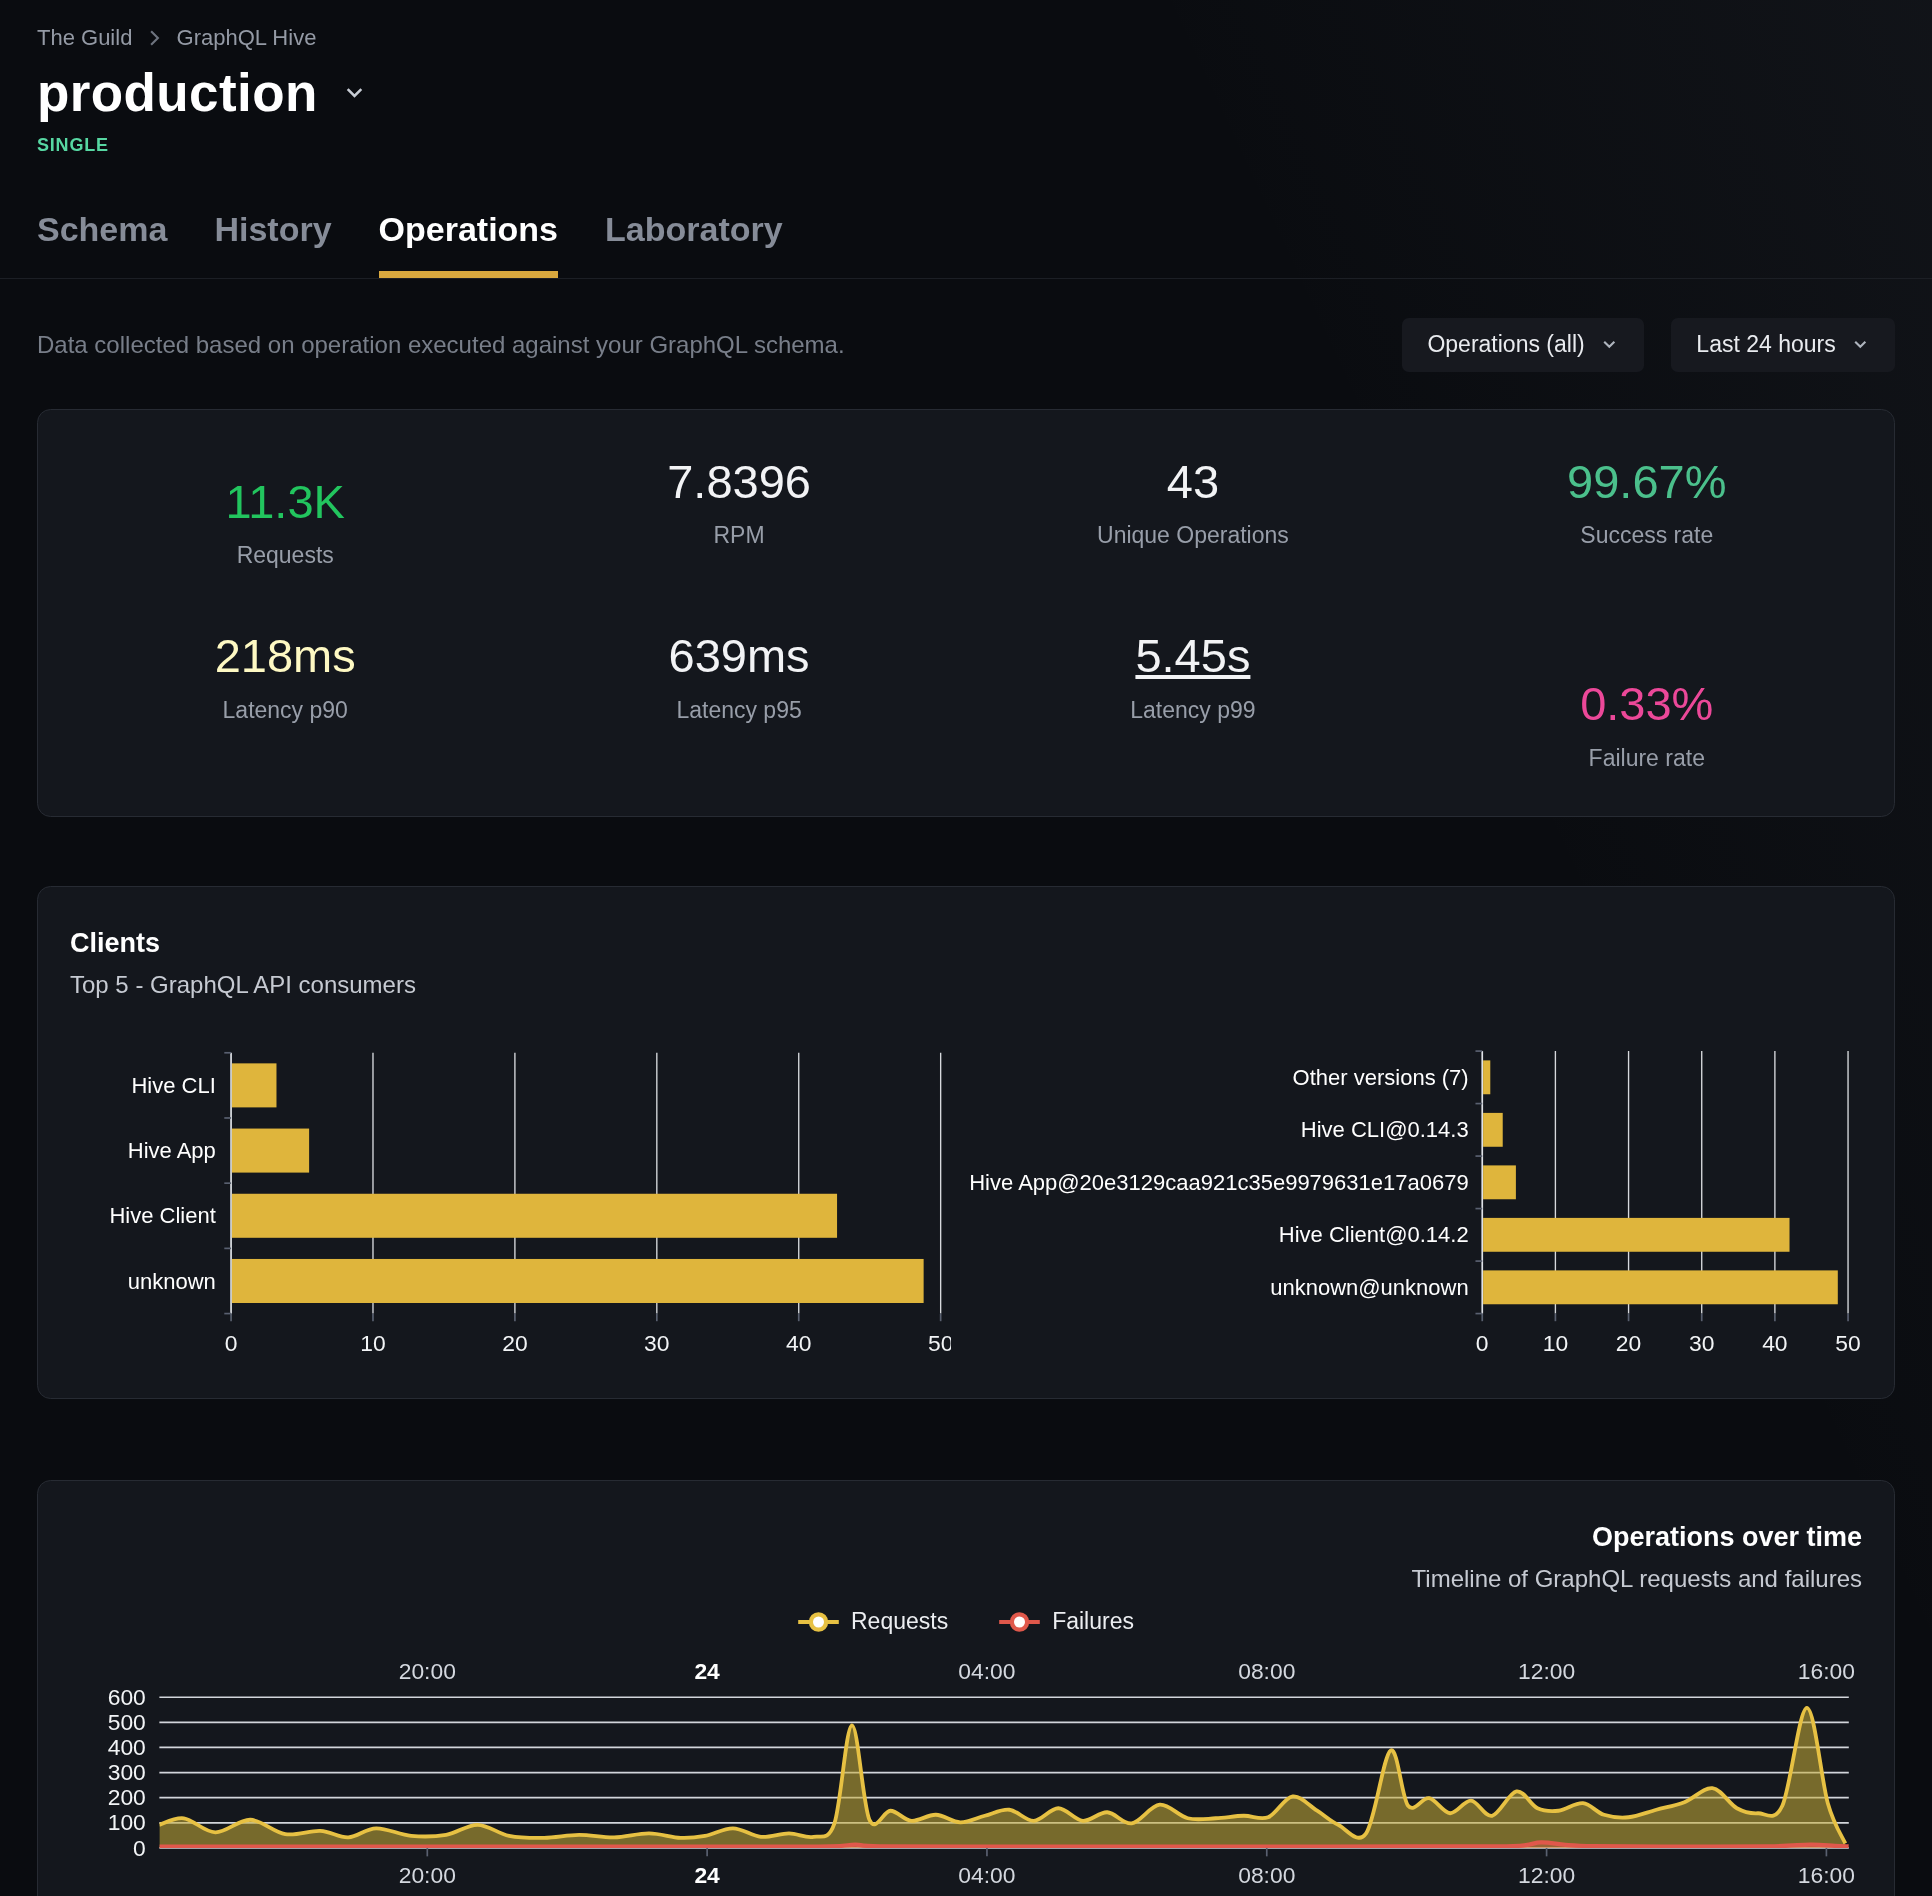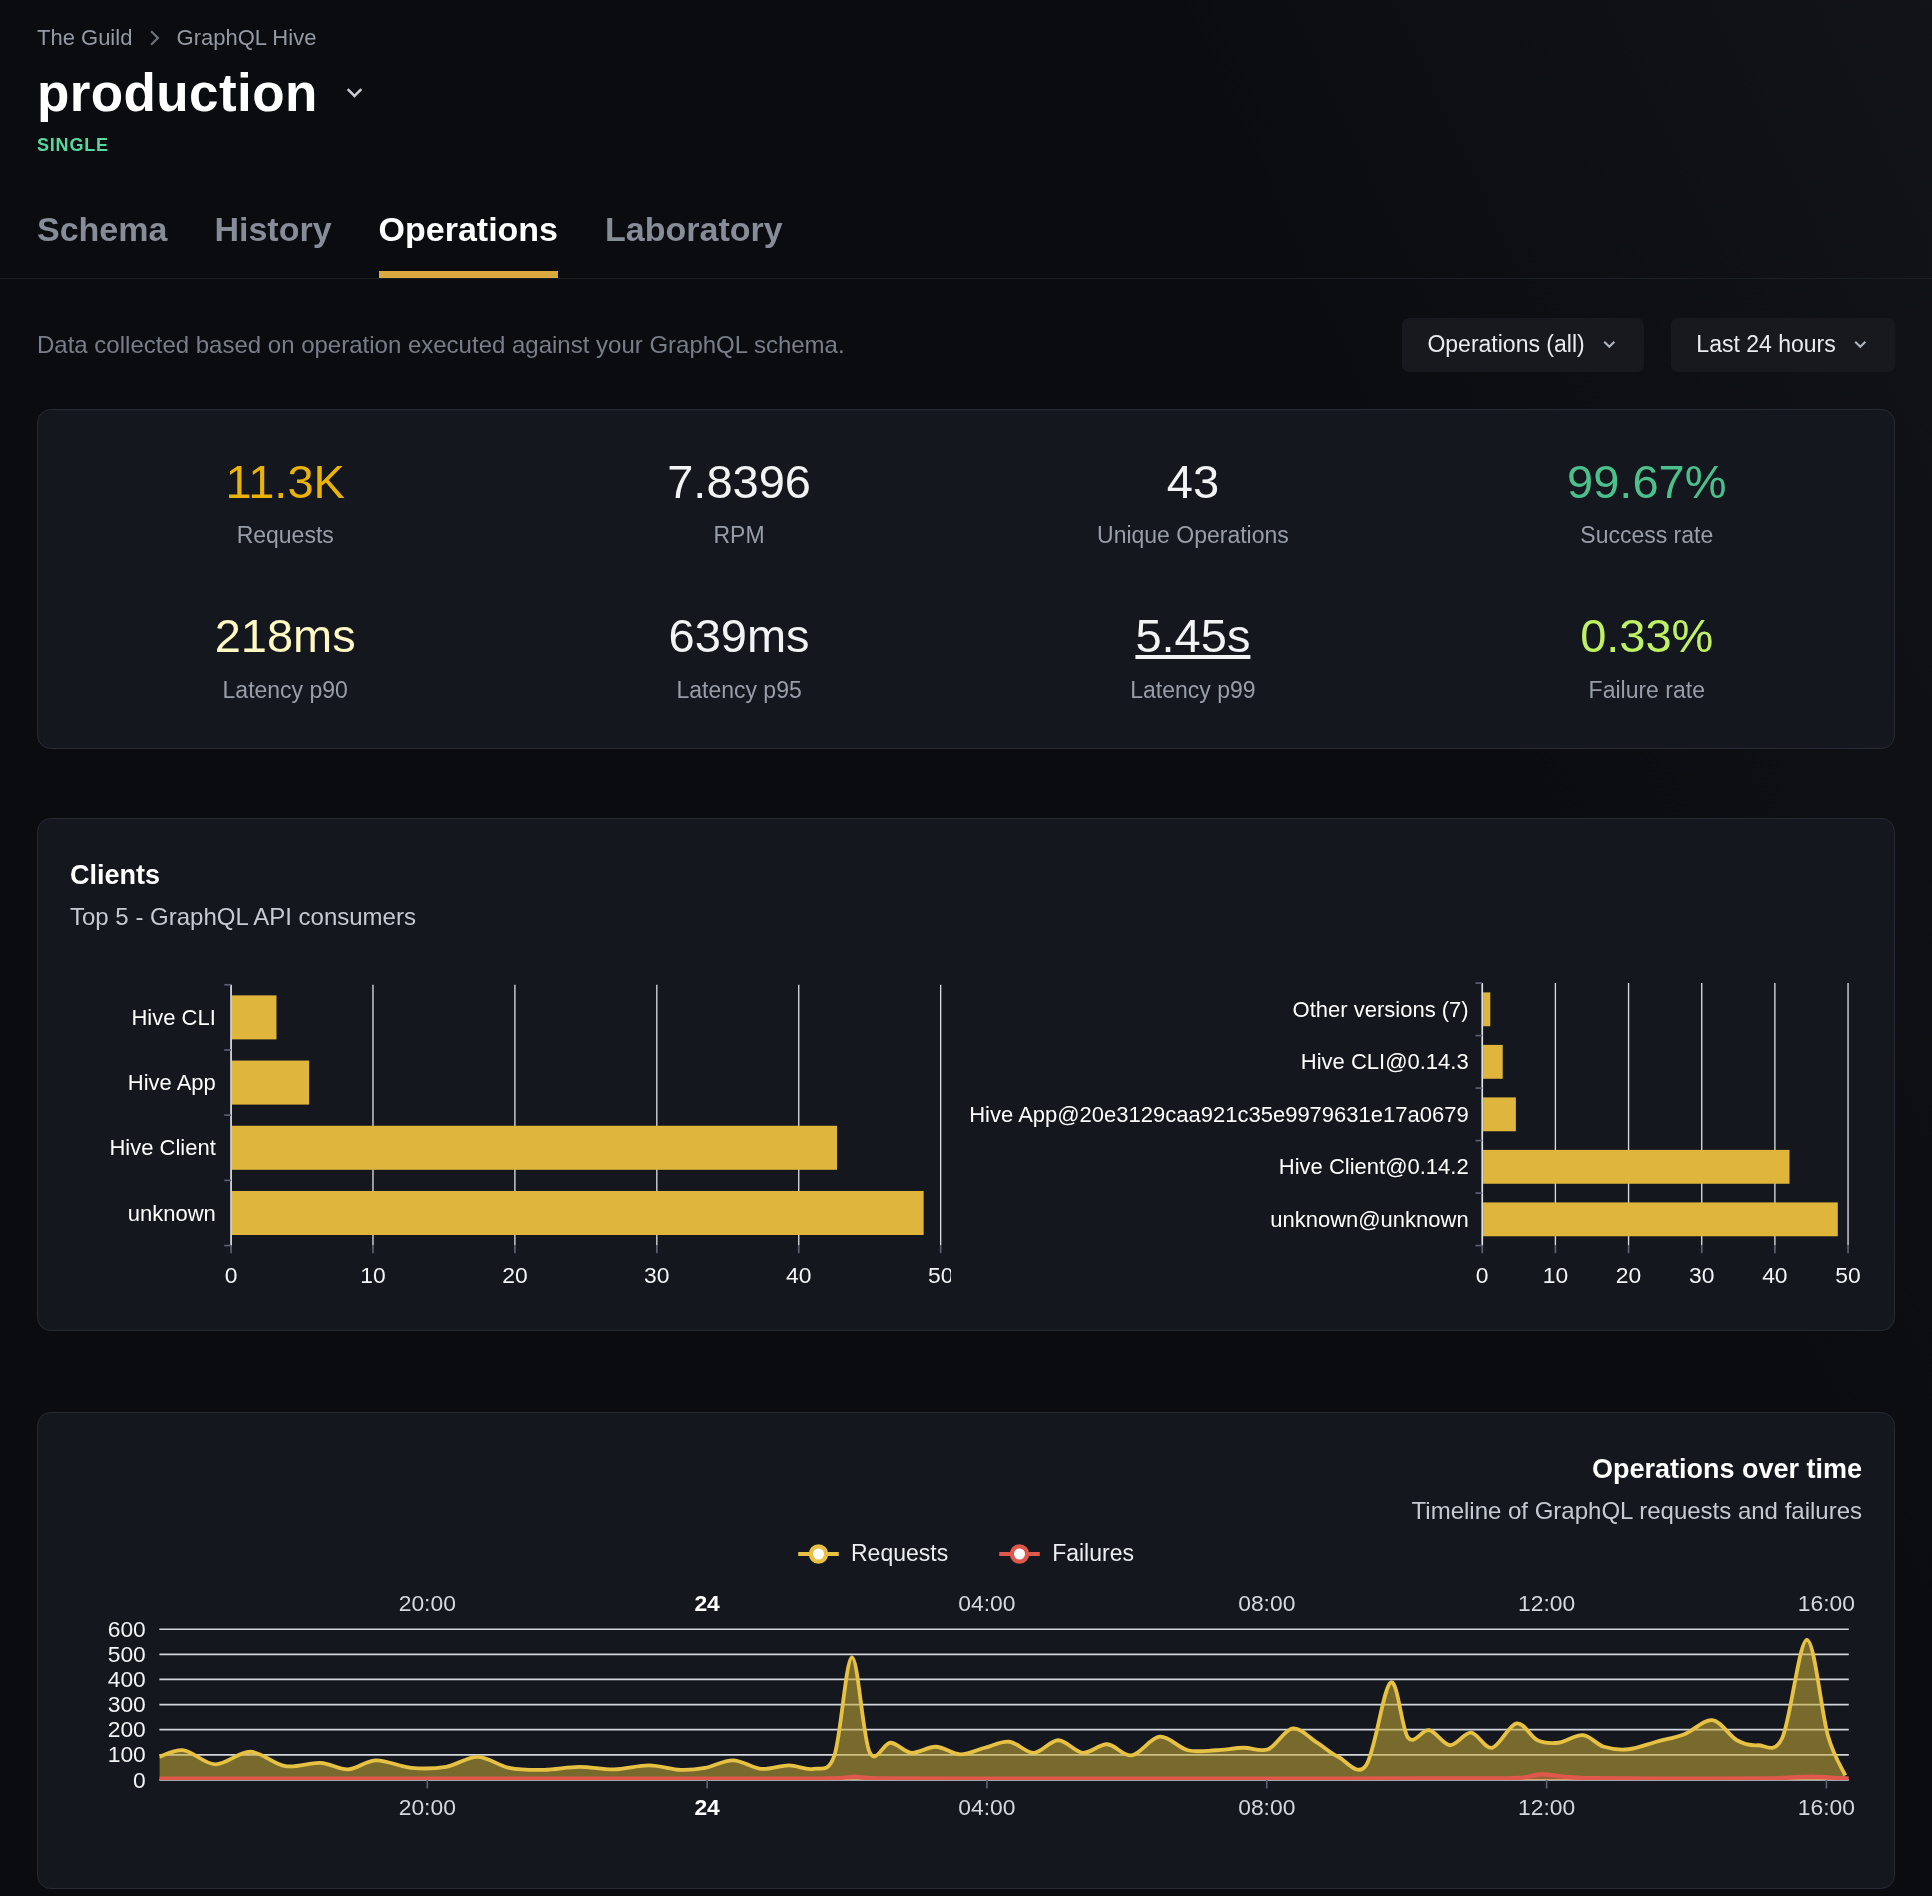--- a/index.html
+++ b/index.html
@@ -119,21 +119,21 @@
           <svg width="18.6" height="18.6" viewBox="0 0 22 22">
             <path d="M5 8 L11 14 L17 8" fill="none" stroke="#aeb4bd" stroke-width="2.5"></path>
           </svg>
         </button>
       </div>
     </div>
 
     <section class="card stats-card">
       <div class="stats-grid" id="stats-grid">
           <div>
-            <div class="stat-value" style="color: #eab308;">11.3K</div>
+            <div class="stat-value" style="color: #22c55e; margin-top: 20px;">11.3K</div>
             <div class="stat-label">Requests</div>
           </div>
           <div>
             <div class="stat-value" style="color: rgb(242, 243, 245);">7.8396</div>
             <div class="stat-label">RPM</div>
           </div>
           <div>
             <div class="stat-value" style="color: rgb(242, 243, 245);">43</div>
             <div class="stat-label">Unique Operations</div>
           </div>
@@ -147,21 +147,21 @@
           </div>
           <div>
             <div class="stat-value" style="color: rgb(242, 243, 245);">639ms</div>
             <div class="stat-label">Latency p95</div>
           </div>
           <div>
             <div class="stat-value" style="color: rgb(242, 243, 245); text-decoration: underline;">5.45s</div>
             <div class="stat-label">Latency p99</div>
           </div>
           <div>
-            <div class="stat-value" style="color: #bef264;">0.33%</div>
+            <div class="stat-value" style="color: #ec4899; margin-top: 48px;">0.33%</div>
             <div class="stat-label">Failure rate</div>
           </div>
         </div>
     </section>
 
     <section class="card section-card">
       <h2 class="card-title">Clients</h2>
       <p class="card-subtitle">Top 5 - GraphQL API consumers</p>
       <div class="charts-row">
         <div id="chart-clients-left"><svg width="881" height="315" viewBox="0 0 1040 372">

